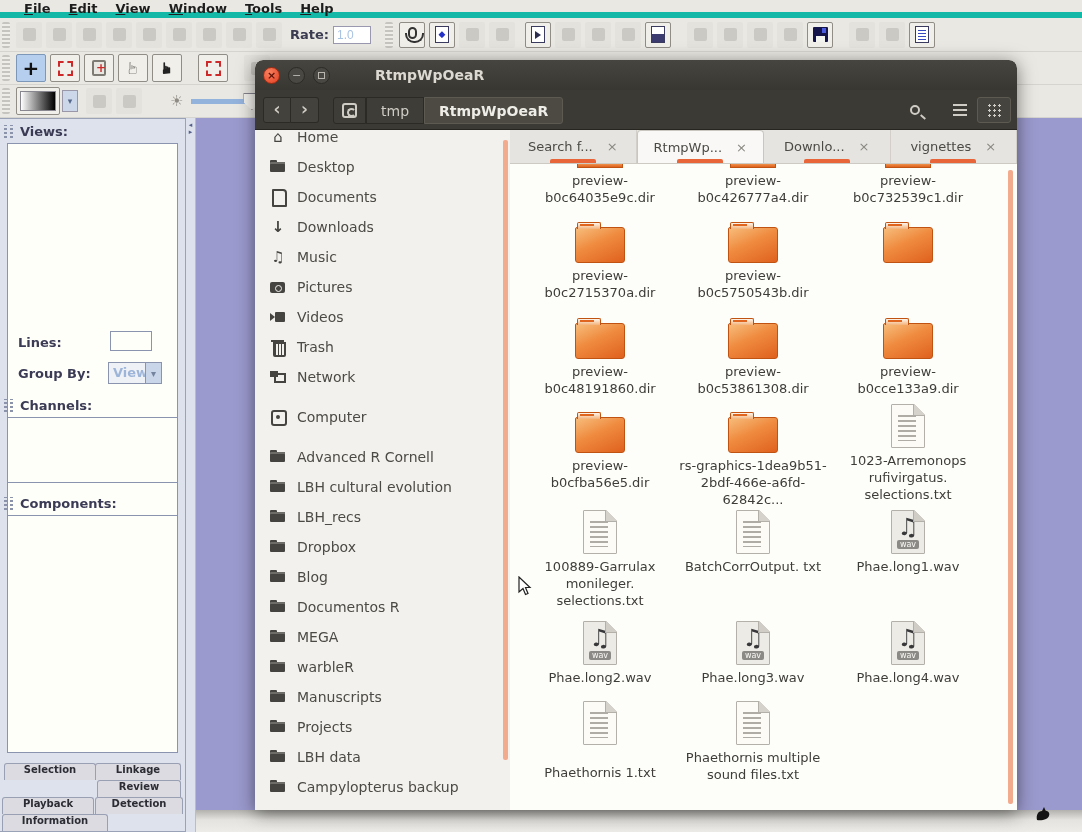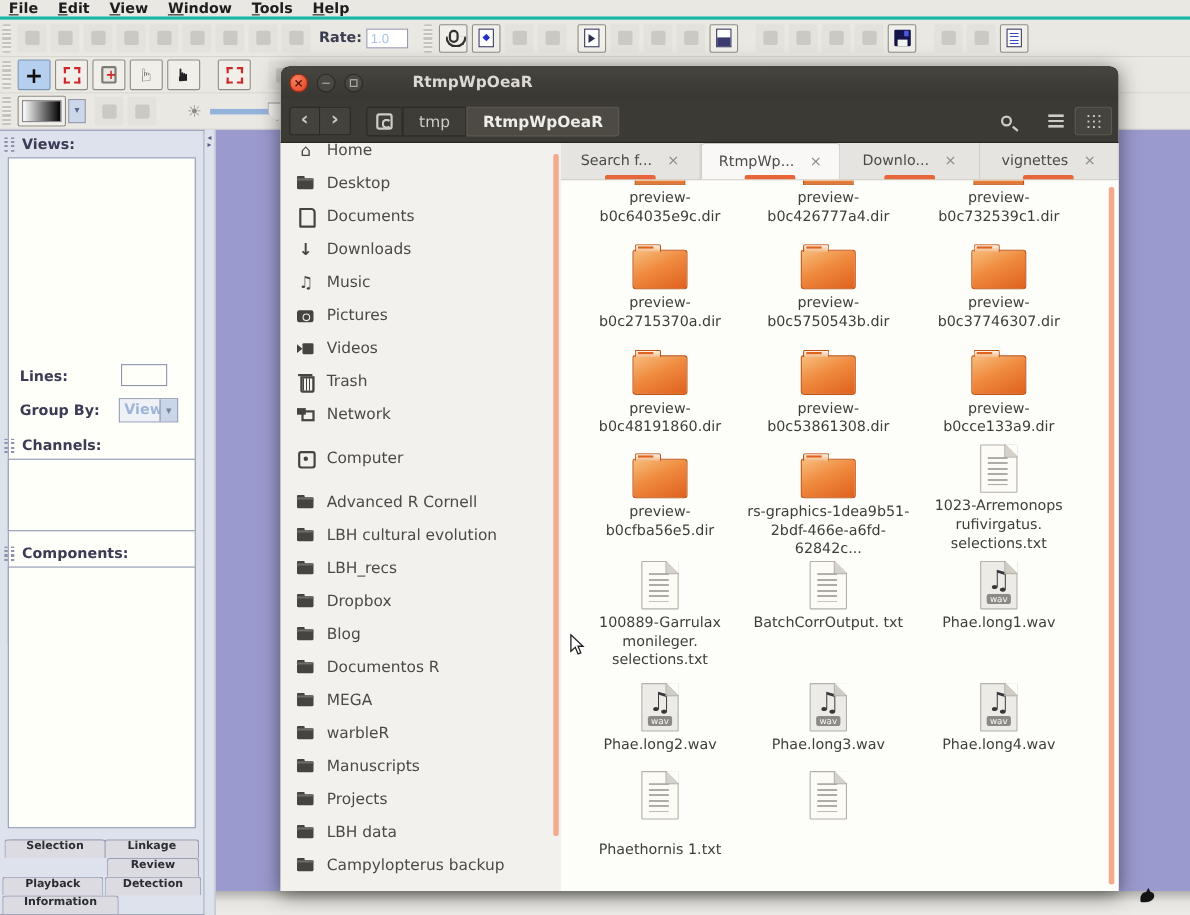--- a/index.html
+++ b/index.html
@@ -2,22 +2,22 @@
 <html><head>
 <meta charset="utf-8">
 <style>
   * { margin:0; padding:0; box-sizing:border-box; }
   html,body { width:1082px; height:832px; }
   body { position:relative; overflow:hidden; background:#eae8e2;
          font-family:"DejaVu Sans","Liberation Sans",sans-serif; }
 
   
   .menubar { position:absolute; left:0; top:0; width:1082px; height:18px;
-    background:#eae8e2; border-bottom:3px solid #14b8a6; display:flex; gap:18px;
-    padding:1px 0 0 8px; }
+    background:#eae8e2; border-bottom:6px solid #14b8a6; display:flex; gap:18px;
+    padding:1px 0 0 24px; }
   .mn { display:inline-block; font-size:13px; font-weight:bold; color:#1d1d1d; }
   .mn::first-letter { text-decoration:underline; }
 
   .tbar { position:absolute; left:0; width:1082px; background:#eae8e2; display:flex;
     align-items:center; border-bottom:1px solid #d6d4ce; }
   #tbar1 { top:18px; height:34px; }
   #tbar2 { top:52px; height:33px; }
   #tbar3 { top:85px; height:33px; }
   .grip { width:8px; height:26px; margin:0 4px 0 2px;
     background:repeating-linear-gradient(0deg,#c6c4be 0 2px,#efede7 2px 4px);
@@ -582,21 +582,20 @@
     <div class="tile" style="left:15px;top:56px;">
         <span class="icon-folder"></span>
         <span class="fname">preview-b0c2715370a.dir</span>
       </div>
     <div class="tile" style="left:168px;top:56px;">
         <span class="icon-folder"></span>
         <span class="fname">preview-b0c5750543b.dir</span>
       </div>
     <div class="tile" style="left:323px;top:56px;">
         <span class="icon-folder"></span>
-        <span class="fname">preview-b0c37746307.dir</span>
       </div>
 
     <div class="tile" style="left:15px;top:152px;">
         <span class="icon-folder"></span>
         <span class="fname">preview-b0c48191860.dir</span>
       </div>
     <div class="tile" style="left:168px;top:152px;">
         <span class="icon-folder"></span>
         <span class="fname">preview-b0c53861308.dir</span>
       </div>
@@ -655,20 +654,21 @@
         </span>
         <span class="fname">Phae.long4.wav</span>
       </div>
 
     <div class="tile" style="left:15px;top:537px;gap:15px;">
         <span class="icon-doc"></span>
         <span class="fname">Phaethornis 1.txt</span>
       </div>
     <div class="tile" style="left:168px;top:537px;">
         <span class="icon-doc"></span>
+        <span class="fname">Phaethornis multiple sound files.txt</span>
       </div>
 
     <div class="vscroll" style="left:498px;top:6px;height:634px;"></div>
   </div>
 </div>
 
 <svg class="cursor" style="left:518px;top:576px;" width="14" height="20" viewBox="0 0 14 20">
   <path d="M1,1 L1,16 L5,12.5 L7.5,18.5 L10,17.5 L7.5,11.5 L12,11.5 Z" fill="#fff" stroke="#222" stroke-width="1.2"></path>
 </svg>
 

